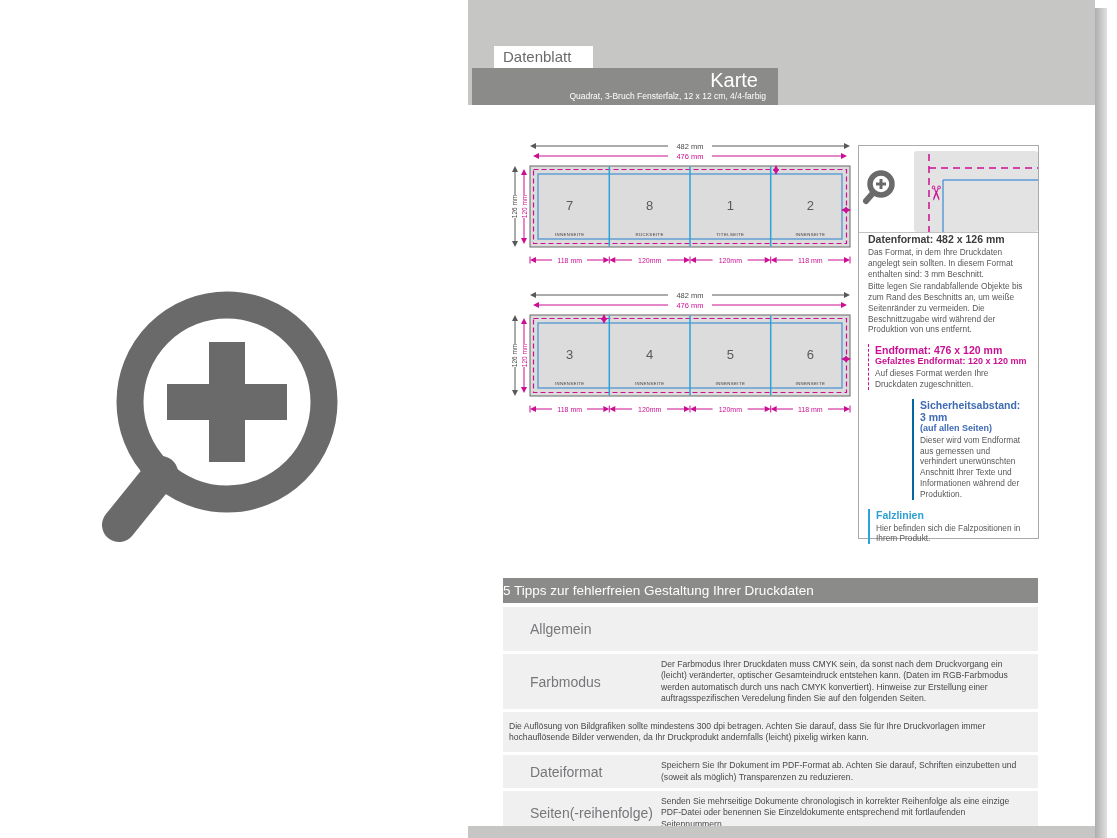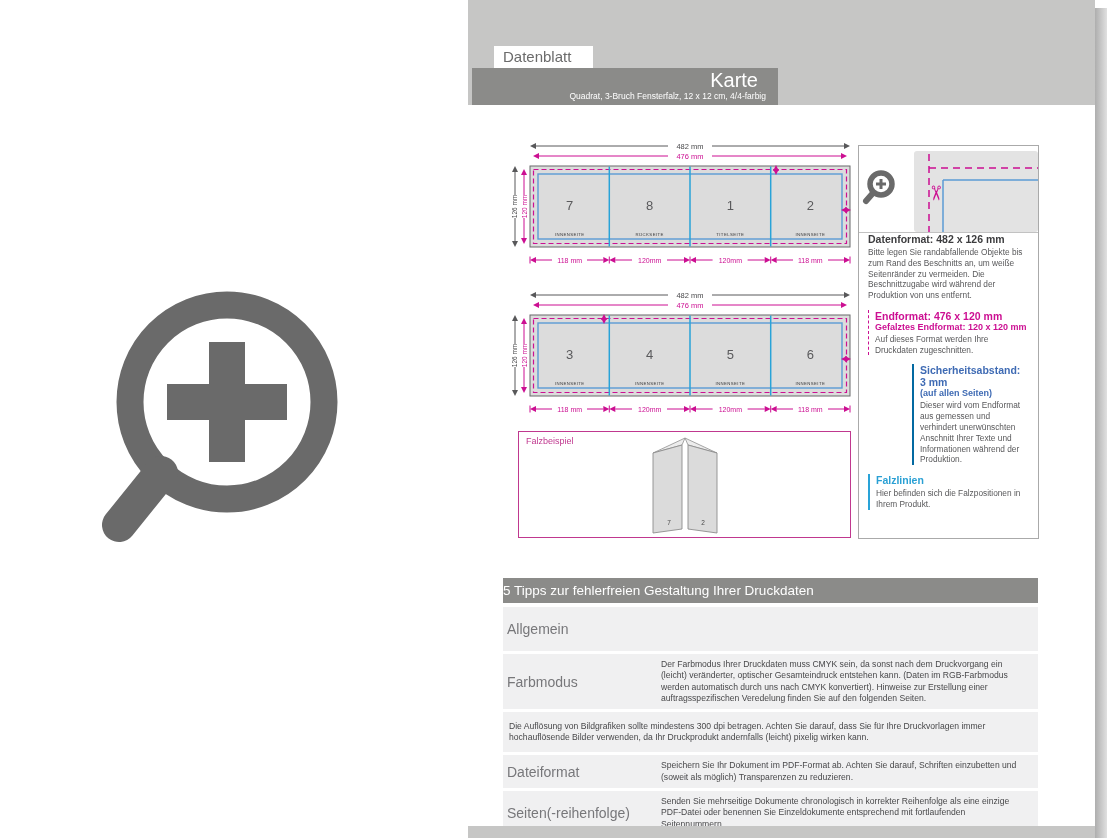--- a/index.html
+++ b/index.html
@@ -42,21 +42,21 @@
   .sec-sicherheit{border-left:2px solid #0369a1;padding-left:6px;margin-left:44px;}
   .sec-sicherheit h4,.sec-sicherheit h5{color:#3f6bb4;}
   .sec-falz{border-left:2px solid #29a3d8;padding-left:6px;}
   .sec-falz h4{color:#2aa0d4;}
 
   
   .tips-header{left:503px;top:578px;width:535px;height:25px;background:#8b8b89;color:#fff;
                font-size:13.5px;line-height:25px;padding-left:0;box-sizing:border-box;}
   .tips-rows{left:503px;top:607px;width:535px;}
   .tip-row{display:flex;background:#f0f0f1;margin-bottom:3px;}
-  .tip-label{width:152px;display:flex;align-items:center;padding-left:4px;box-sizing:border-box;
+  .tip-label{width:152px;display:flex;align-items:center;padding-left:27px;box-sizing:border-box;
              font-size:14px;color:#77777a;}
   .tip-text{flex:1;display:flex;align-items:center;padding:5px 10px 5px 6px;
             font-size:8.6px;line-height:1.32;color:#48484a;}
   .rh1{min-height:44px;} .rh2{min-height:52px;} .rh3{min-height:40px;}
   .rh4{min-height:28px;} .rh5{min-height:28px;}
 
   .footer-bar{left:468px;top:826px;width:627px;height:12px;background:#c6c6c5;}
 
   svg text{font-family:"Liberation Sans",sans-serif;}
 </style>
@@ -246,51 +246,41 @@
         <polygon points="262.7,121 256.7,118 256.7,124"></polygon>
       <polygon points="262.7,121 268.7,118 268.7,124"></polygon>
         <polygon points="342,121 336,118 336,124"></polygon>
     </g>
     <text x="61.7" y="123.6" font-size="7" fill="#cc0f92" text-anchor="middle">118 mm</text>
     <text x="141.7" y="123.6" font-size="7" fill="#cc0f92" text-anchor="middle">120mm</text>
     <text x="222.3" y="123.6" font-size="7" fill="#cc0f92" text-anchor="middle">120mm</text>
     <text x="302.3" y="123.6" font-size="7" fill="#cc0f92" text-anchor="middle">118 mm</text>
   </svg>
 
-  <div class="abs falz">
-    <span class="falz-label">Falzbeispiel</span>
-    <svg width="331" height="105" viewBox="0 0 331 105">
-      <polygon points="134,21 166,6 163,13" fill="#ececec" stroke="#909090" stroke-width="0.8"></polygon>
-      <polygon points="198,21 166,6 169,13" fill="#ececec" stroke="#909090" stroke-width="0.8"></polygon>
-      <polygon points="134,21 163,13 163,97 134,101" fill="#dbdbdb" stroke="#8d8d8d" stroke-width="0.9"></polygon>
-      <polygon points="198,21 169,13 169,97 198,101" fill="#dbdbdb" stroke="#8d8d8d" stroke-width="0.9"></polygon>
-      <text x="150" y="93" font-size="6.5" fill="#4a4a4a" text-anchor="middle">7</text>
-      <text x="184" y="93" font-size="6.5" fill="#4a4a4a" text-anchor="middle">2</text>
-    </svg>
-  </div>
 
   <div class="abs sidebar">
     <svg class="sb-img" width="179" height="86" viewBox="0 0 179 86">
       <rect x="0" y="0" width="179" height="86" fill="#ffffff"></rect>
       <rect x="55" y="5" width="124" height="81" rx="3" fill="#e3e3e3"></rect>
       <line x1="70" y1="22" x2="179" y2="22" stroke="#cc0f92" stroke-width="1.5" stroke-dasharray="7,5"></line>
       <line x1="70" y1="8" x2="70" y2="86" stroke="#cc0f92" stroke-width="1.5" stroke-dasharray="7,5"></line>
       <line x1="84" y1="34" x2="179" y2="34" stroke="#5b9bd5" stroke-width="1.5"></line>
       <line x1="84" y1="34" x2="84" y2="86" stroke="#5b9bd5" stroke-width="1.5"></line>
       <text transform="translate(70,47) rotate(90)" font-size="20" fill="#cc0f92" text-anchor="middle">✂</text>
       <g>
         <circle cx="22" cy="38" r="11" fill="none" stroke="#6a6a6a" stroke-width="5.5"></circle>
         <line x1="14" y1="47" x2="7" y2="55" stroke="#6a6a6a" stroke-width="6" stroke-linecap="round"></line>
         <line x1="17" y1="38" x2="27" y2="38" stroke="#6a6a6a" stroke-width="3"></line>
         <line x1="22" y1="33" x2="22" y2="43" stroke="#6a6a6a" stroke-width="3"></line>
       </g>
     </svg>
     <div class="sb-body">
       <div class="sb-sec">
         <h4>Datenformat: 482 x 126 mm</h4>
+        <p>Das Format, in dem Ihre Druckdaten angelegt sein sollten. In diesem Format enthalten sind: 3 mm Beschnitt.</p>
         <p>Bitte legen Sie randabfallende Objekte bis zum Rand des Beschnitts an, um weiße Seitenränder zu vermeiden. Die Beschnittzugabe wird während der Produktion von uns entfernt.</p>
       </div>
       <div class="sb-sec sec-endformat">
         <h4>Endformat: 476 x 120 mm</h4>
         <h5>Gefalztes Endformat: 120 x 120 mm</h5>
         <p>Auf dieses Format werden Ihre Druckdaten zugeschnitten.</p>
       </div>
       <div class="sb-sec sec-sicherheit">
         <h4>Sicherheitsabstand: 3 mm</h4>
         <h5>(auf allen Seiten)</h5>

